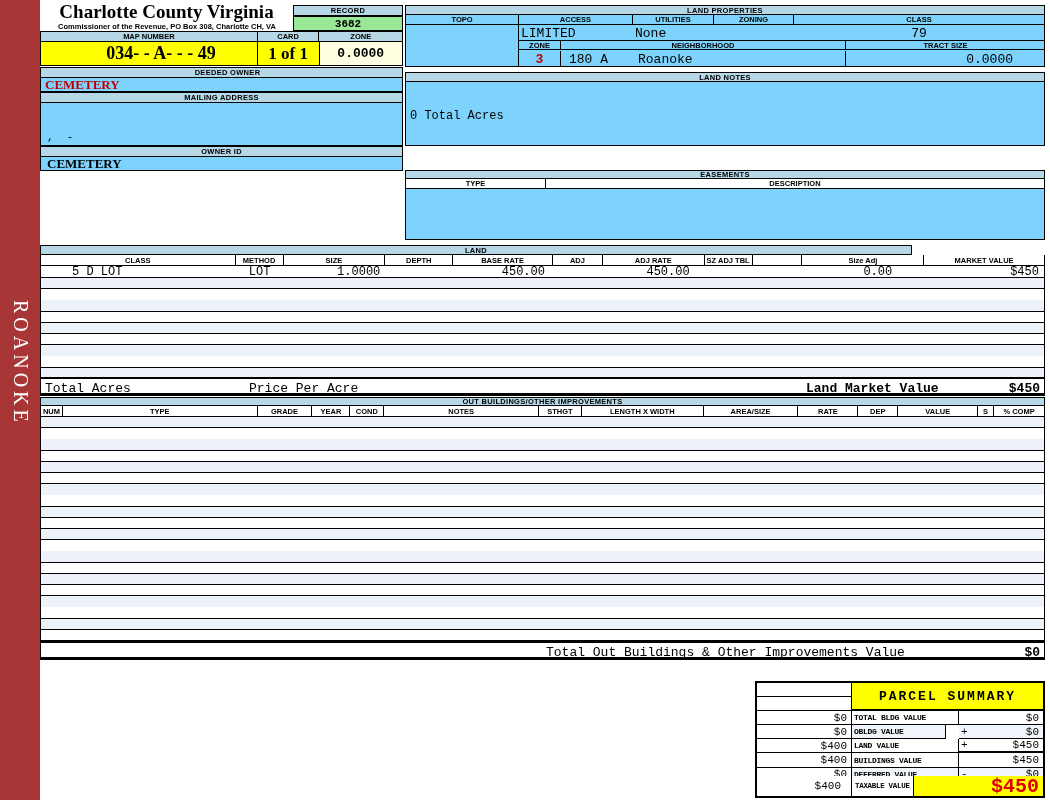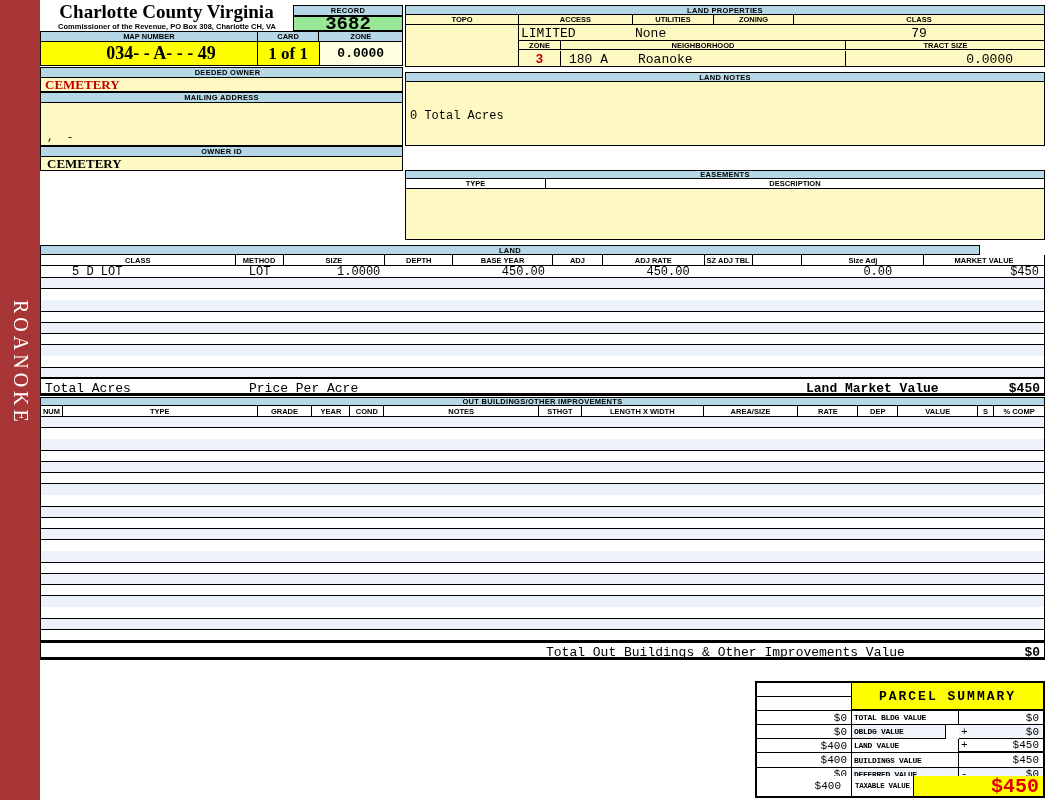--- a/index.html
+++ b/index.html
@@ -9,21 +9,21 @@
   .bar{background:#B6D7E6;border:1px solid #000;display:flex;align-items:center;justify-content:center;
        font:bold 7.5px "Liberation Sans",sans-serif;letter-spacing:.3px;}
   .hrow{display:flex;border:1px solid #000;background:#fff;}
   .hrow .hc{box-sizing:border-box;border-right:1px solid #000;display:flex;align-items:center;justify-content:center;
        font:bold 7.5px "Liberation Sans",sans-serif;overflow:hidden;white-space:nowrap;}
   .hrow .hc:last-child{border-right:none;}
   .drow{display:flex;border:1px solid #000;border-top:none;background:#fff;}
   .drow .dc{box-sizing:border-box;overflow:hidden;white-space:nowrap;
        font:12px "Liberation Mono","DejaVu Sans Mono",monospace;display:flex;align-items:center;}
   .mono{font-family:"Liberation Mono","DejaVu Sans Mono",monospace;}
-  .box{border:1px solid #000;background:#fef9c3;}
+  .box{border:1px solid #000;background:#7dd3fc;}
   .stripes{border-left:1px solid #000;border-right:1px solid #000;
        background:repeating-linear-gradient(to bottom,#ECF1FA 0 10.4px,#000 10.4px 11.2px,#fff 11.2px 21.6px,#000 21.6px 22.4px);}
   .ar{justify-content:flex-end;}
   .ac{justify-content:center;}
   .red{color:#C00000;}
   .ps-cell{position:absolute;box-sizing:border-box;background:#fff;border:1px solid #000;
        font:11px "Liberation Mono","DejaVu Sans Mono",monospace;display:flex;align-items:center;}
   .ps-label{font:bold 8px "Liberation Mono","DejaVu Sans Mono",monospace;letter-spacing:-0.3px;}
   .tint{background:#F0F4FB;}
 </style>
@@ -37,21 +37,21 @@
                 font:20px 'Liberation Serif',serif;color:#fff;letter-spacing:4px;">ROANOKE</div>
   </div>
 
   <div class="abs" style="left:40px;top:1px;width:253px;height:21px;text-align:center;
               font:bold 19px 'Liberation Serif',serif;">Charlotte County Virginia</div>
   <div class="abs" style="left:41px;top:22px;width:252px;height:10px;text-align:center;border-bottom:1px solid #000;
               font:bold 7.5px 'Liberation Sans',sans-serif;white-space:nowrap;">Commissioner of the Revenue, PO Box 308, Charlotte CH, VA</div>
 
   <div class="abs bar" style="left:293px;top:5px;width:110px;height:11px;">RECORD</div>
   <div class="abs box mono" style="left:293px;top:16px;width:110px;height:15px;background:#98E898;display:flex;align-items:center;
-              justify-content:center;font-size:19px;font-weight:bold;">3682</div>
+              justify-content:center;font-size:11px;font-weight:bold;">3682</div>
 
   <div class="abs hrow" style="left:40px;top:31px;width:363px;height:11px;background:#B6D7E6;">
     <div class="hc" style="width:218px;background:#B6D7E6;">MAP NUMBER</div>
     <div class="hc" style="width:62px;background:#B6D7E6;">CARD</div>
     <div class="hc" style="width:83px;background:#B6D7E6;">ZONE</div>
   </div>
   <div class="abs drow" style="left:40px;top:42px;width:363px;height:24px;">
     <div class="dc ac" style="width:218px;background:#FFFF00;border-right:1px solid #000;
                 font:bold 18px 'Liberation Serif',serif;padding-left:24px;">034- - A- - - 49</div>
     <div class="dc ac" style="width:62px;background:#FFFF00;border-right:1px solid #000;
@@ -114,27 +114,27 @@
     <div class="mono" style="padding:27px 0 0 4px;font-size:12px;">0 Total Acres</div>
   </div>
 
   <div class="abs bar" style="left:405px;top:170px;width:640px;height:9px;">EASEMENTS</div>
   <div class="abs hrow" style="left:405px;top:179px;width:640px;height:10px;border-top:none;">
     <div class="hc" style="width:140px;">TYPE</div>
     <div class="hc" style="width:498px;">DESCRIPTION</div>
   </div>
   <div class="abs box" style="left:405px;top:189px;width:640px;height:51px;border-top:none;"></div>
 
-  <div class="abs bar" style="left:40px;top:245px;width:940px;height:10px;">LAND</div>
+  <div class="abs bar" style="left:40px;top:245px;width:872px;height:10px;">LAND</div>
   <div class="abs hrow" style="left:40px;top:255px;width:1005px;height:11px;border-top:none;">
     <div class="hc" style="width:195px;">CLASS</div>
     <div class="hc" style="width:48px;">METHOD</div>
     <div class="hc" style="width:102px;">SIZE</div>
     <div class="hc" style="width:68px;">DEPTH</div>
-    <div class="hc" style="width:100px;">BASE YEAR</div>
+    <div class="hc" style="width:100px;">BASE RATE</div>
     <div class="hc" style="width:50px;">ADJ</div>
     <div class="hc" style="width:102px;">ADJ RATE</div>
     <div class="hc" style="width:48px;">SZ ADJ TBL</div>
     <div class="hc" style="width:50px;"></div>
     <div class="hc" style="width:122px;">Size Adj</div>
     <div class="hc" style="width:120px;">MARKET VALUE</div>
   </div>
   <div class="abs drow" style="left:40px;top:266px;width:1005px;height:12px;">
     <div class="dc" style="width:195px;padding-left:31px;">5 D LOT</div>
     <div class="dc ac" style="width:48px;">LOT</div>

